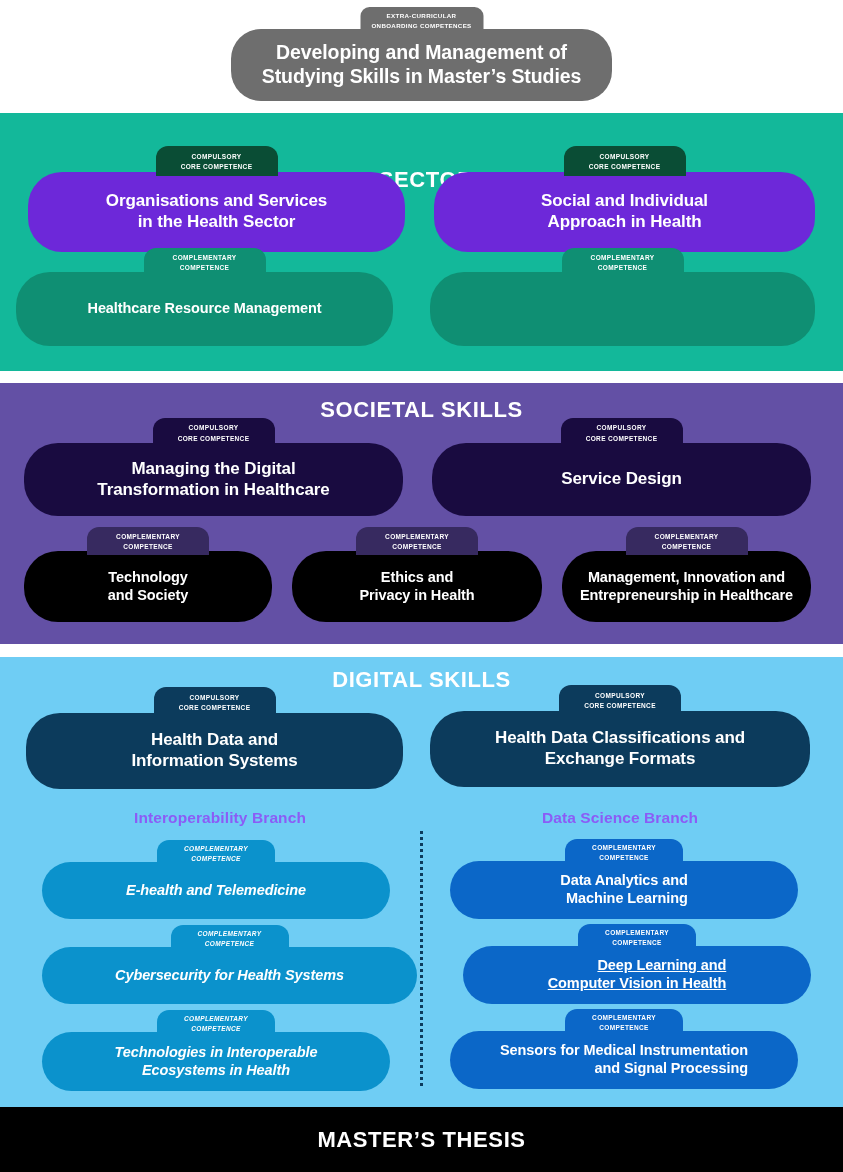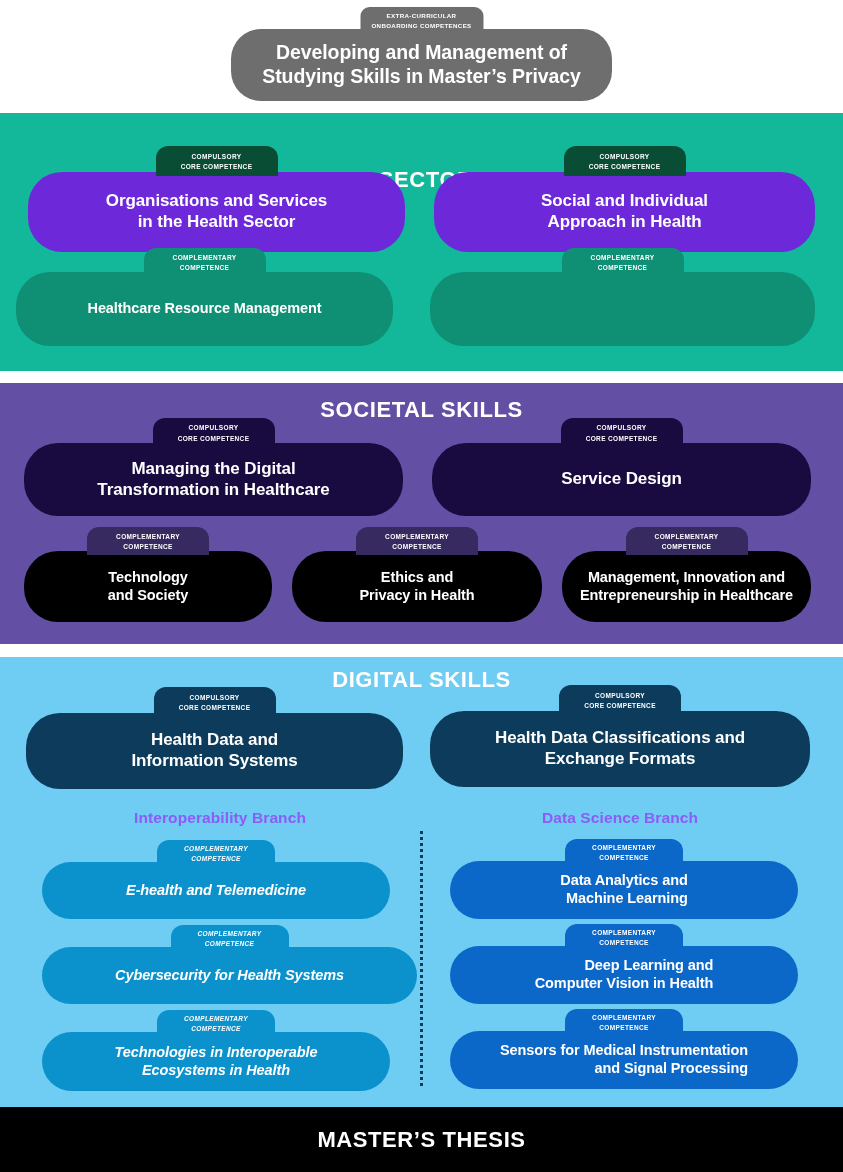--- a/index.html
+++ b/index.html
@@ -135,34 +135,34 @@
     background-size:3px 6px;background-repeat:repeat-y;
   }
 
   #dg-io-1{left:42px;top:862px;width:348px;height:57px;}
   #dg-io-2{left:42px;top:947px;width:375px;height:57px;}
   #dg-io-3{left:42px;top:1032px;width:348px;height:59px;}
   #dg-io-1 .title,#dg-io-2 .title,#dg-io-3 .title{font-size:14.5px;font-weight:600;}
   #dg-io-1 .tab,#dg-io-2 .tab,#dg-io-3 .tab{top:-22px;width:118px;height:24px;background:#0b92cc;}
 
   #dg-ds-1{left:450px;top:861px;width:348px;height:58px;}
-  #dg-ds-2{left:450px;top:946px;width:348px;height:58px;}
+  #dg-ds-2{left:463px;top:946px;width:348px;height:58px;text-decoration:underline;}
   #dg-ds-3{left:450px;top:1031px;width:348px;height:58px;}
   #dg-ds-1 .title,#dg-ds-2 .title,#dg-ds-3 .title{font-size:14.5px;font-weight:600;text-align:right;}
   #dg-ds-1 .tab,#dg-ds-2 .tab,#dg-ds-3 .tab{top:-22px;width:118px;height:24px;background:#0b67c8;}
 </style>
 </head>
 <body>
 
 <div id="header-band">
   <div id="header-card" class="card">
     <div id="header-tab" class="tab">EXTRA-CURRICULAR
 ONBOARDING COMPETENCES</div>
     <div class="title">Developing and Management of
-Studying Skills in Master’s Privacy</div>
+Studying Skills in Master’s Studies</div>
   </div>
 </div>
 
 <div id="band-health" class="band">
   <div class="band-title">HEALTH SECTOR SKILLS</div>
 </div>
 
 <div id="hs-core-1" class="card core-green">
   <div class="tab">COMPULSORY
 CORE COMPETENCE</div>

